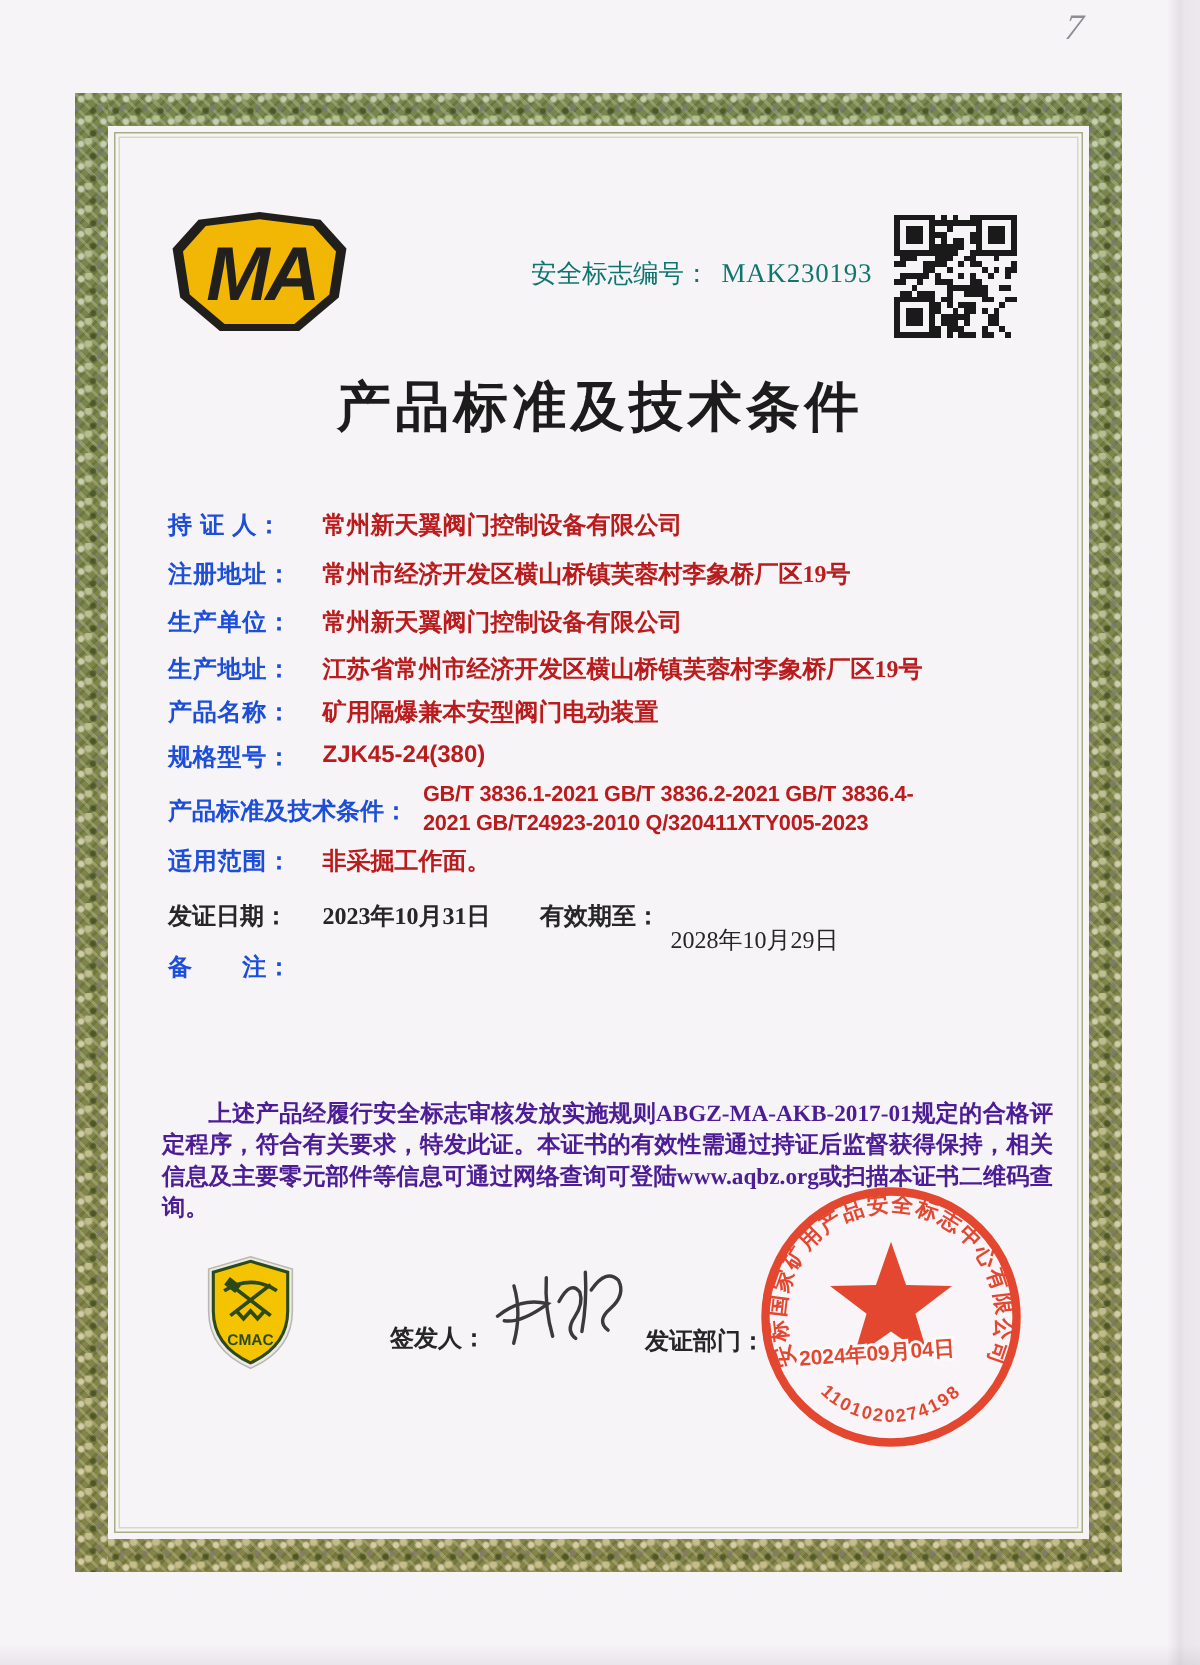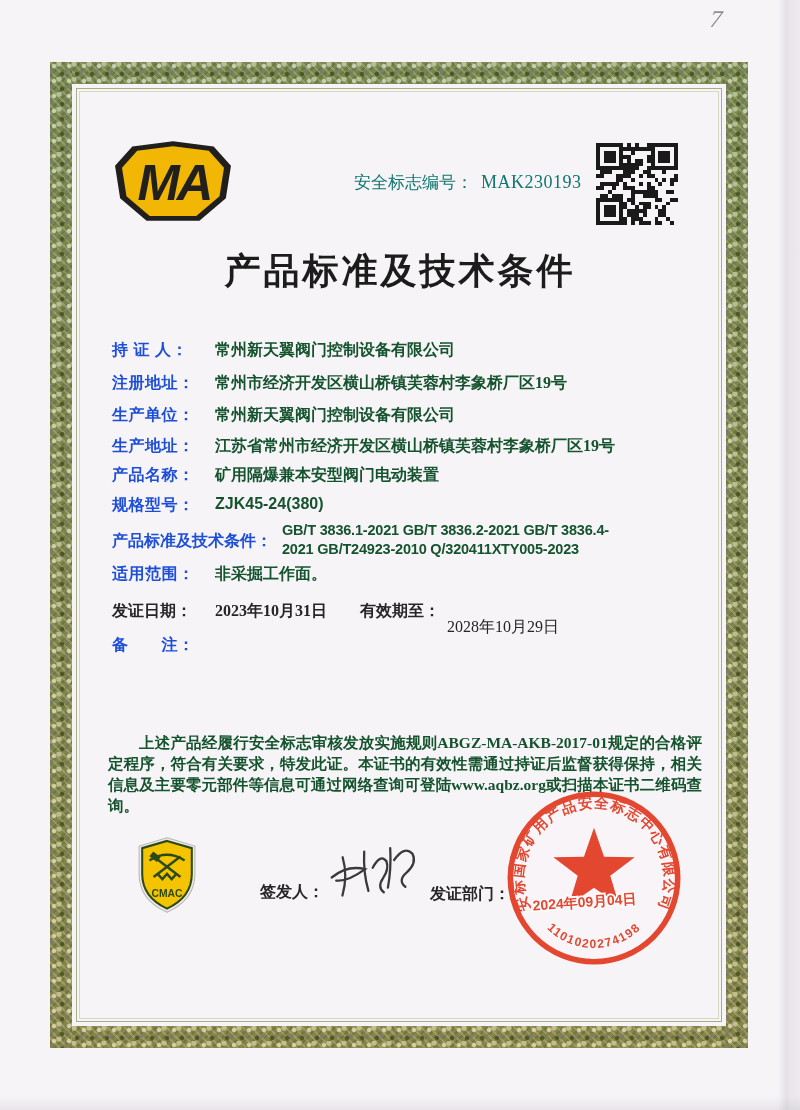--- a/index.html
+++ b/index.html
@@ -60,38 +60,38 @@
   }
 
   
   .fields{position:absolute;left:112px;top:340px;width:600px;font-size:16px;}
   .row{position:absolute;left:0;display:flex;align-items:flex-start;white-space:pre;}
   .lbl{
     flex:none;width:103px;font-weight:700;color:#1d4ed8;
     font-family:"Liberation Sans","DejaVu Sans",sans-serif;letter-spacing:.5px;
   }
   .val{
-    font-weight:700;color:#14532d;white-space:pre;
+    font-weight:700;color:#b91c1c;white-space:pre;
     font-family:"Liberation Serif","DejaVu Serif",serif;
   }
   .row-tech .lbl{width:170px;letter-spacing:0;}
   .row-tech .val{
     width:346px;white-space:normal;font-size:14.5px;line-height:19px;
     font-family:"Liberation Sans","DejaVu Sans",sans-serif;letter-spacing:-.2px;
   }
   .d-lbl1{flex:none;width:103px;font-weight:700;}
   .d-val1{flex:none;width:145px;font-weight:700;font-family:"Liberation Serif","DejaVu Serif",serif;}
   .d-lbl2{flex:none;width:87px;font-weight:700;}
   .d-val2{flex:none;font-weight:400;font-family:"Liberation Serif","DejaVu Serif",serif;margin-top:16px;}
 
   
   .statement{
     position:absolute;left:108px;top:732px;width:594px;
     font-family:"Liberation Serif","DejaVu Serif",serif;
-    font-size:15.5px;font-weight:700;line-height:21px;color:#14532d;
+    font-size:15.5px;font-weight:700;line-height:21px;color:#4c1d95;
     text-align:justify;text-indent:31px;
   }
 
   
   .cmac{position:absolute;left:136px;top:836px;width:62px;height:78px;}
   .issuer-label{position:absolute;left:260px;top:866px;font-size:16px;font-weight:700;margin-top:16px;}
   .signature{position:absolute;left:326px;top:843px;width:96px;height:58px;transform:rotate(-3deg);}
   .dept-label{position:absolute;left:430px;top:884px;font-size:16px;font-weight:700;}
   .stamp{position:absolute;left:501px;top:785px;width:186px;height:186px;opacity:.92;}
 

